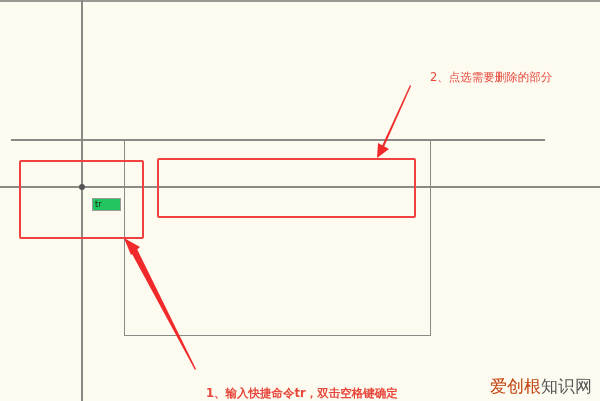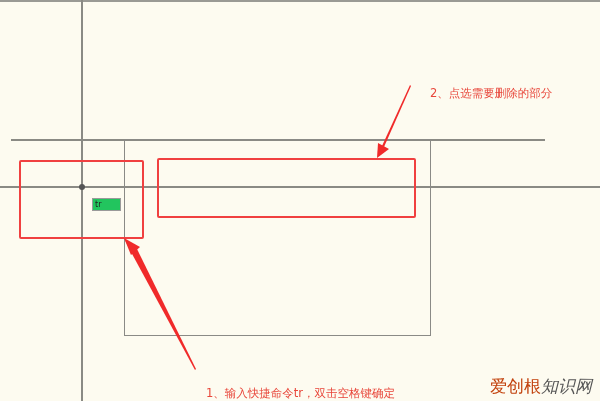--- a/index.html
+++ b/index.html
@@ -22,21 +22,21 @@
     .red-box { position: absolute; border: 2px solid #f04040; border-radius: 2px; box-sizing: border-box; }
     .annot {
       position: absolute; color: #e8463a; font-size: 11.5px; white-space: nowrap;
       font-family: "DejaVu Sans", sans-serif;
     }
     .watermark {
       position: absolute; right: 8px; bottom: 3px; font-size: 17px; white-space: nowrap;
       font-family: "DejaVu Sans", sans-serif;
     }
     .wm-a { color: #c2410c; }
-    .wm-b { color: #555555; font-style: italic; }
+    .wm-b { color: #555555; }
     svg.arrows { position: absolute; left: 0; top: 0; }
   </style>
 </head>
 <body>
 
 <div class="canvas">
   <div class="top-border"></div>
 
   <div class="line" style="left:81px; top:0; width:1.5px; height:401px;"></div>
   <div class="line" style="left:0; top:186px; width:600px; height:1.5px;"></div>
@@ -54,19 +54,19 @@
     <g>
       <polygon points="195,370 131,252 125,240 137,249 196,369" fill="#f02a2a"></polygon>
       <polygon points="124,238 140,247 131,255" fill="#f02a2a"></polygon>
     </g>
     <g>
       <polygon points="411,86 384,147 382,146 410,85" fill="#f02a2a"></polygon>
       <polygon points="377,158 378,143 389,149" fill="#f02a2a"></polygon>
     </g>
   </svg>
 
-  <div class="annot" style="left:430px; top:70px;margin-top:16px;">2、点选需要删除的部分</div>
-  <div class="annot" style="left:206px; top:386px;">1、输入快捷命令tr，双击空格键确定</div>
+  <div class="annot" style="left:430px; top:70px;">2、点选需要删除的部分</div>
+  <div class="annot" style="left:206px; top:386px;font-weight:bold;">1、输入快捷命令tr，双击空格键确定</div>
 
   <div class="watermark">
     <span class="wm-a">爱创根</span><span class="wm-b">知识网</span>
   </div>
 </div>
 
 </body></html>

